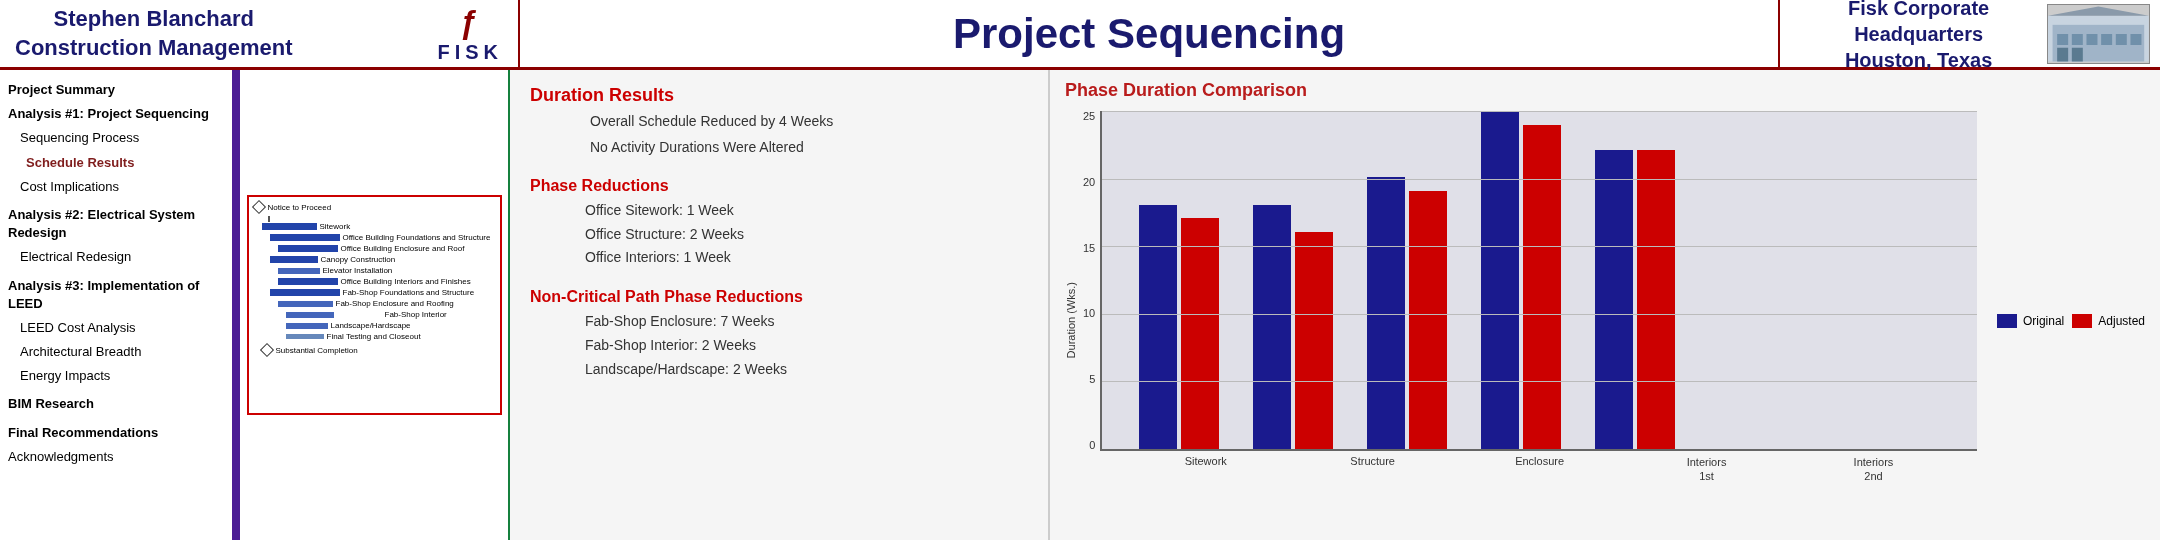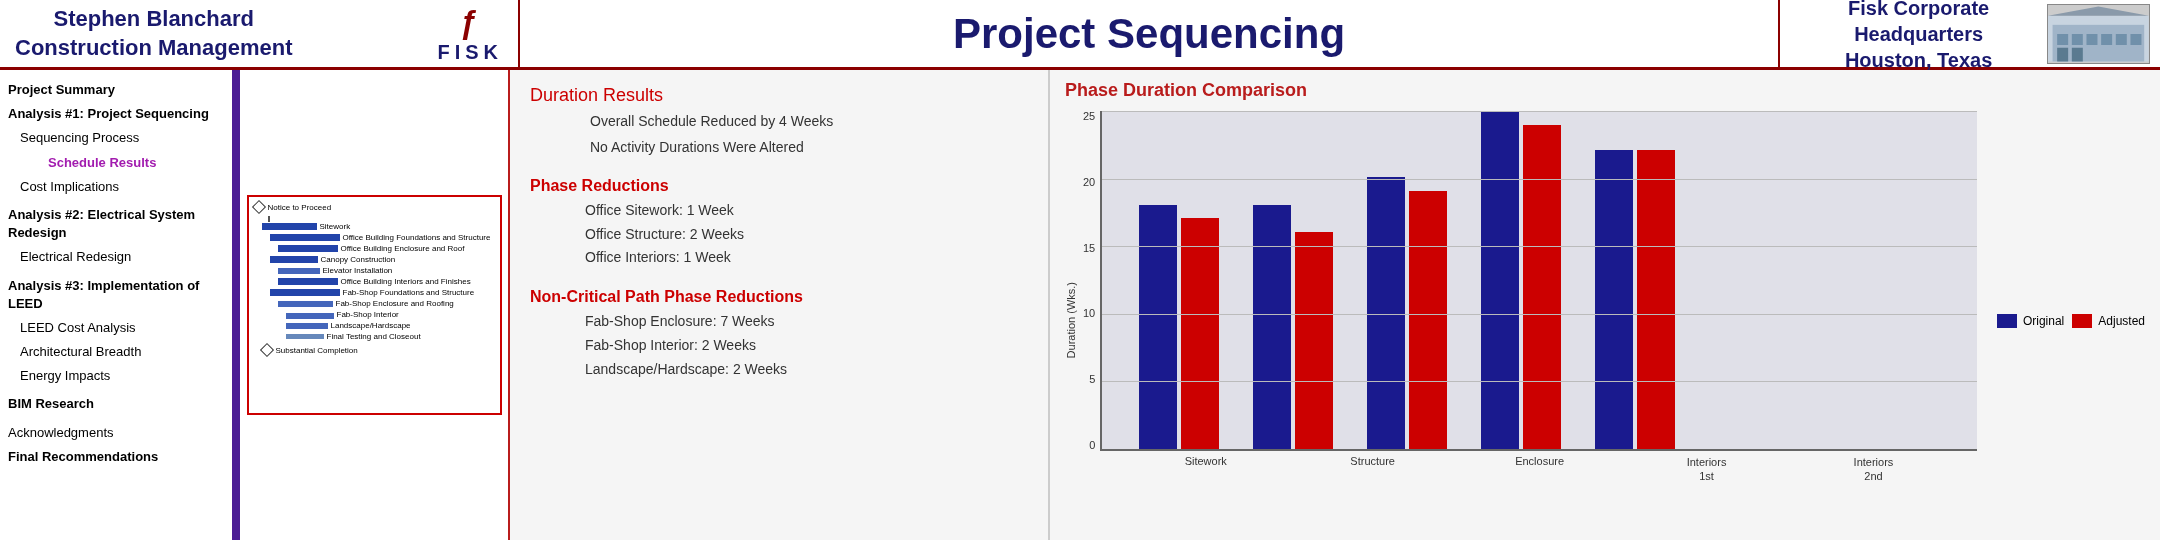--- a/index.html
+++ b/index.html
@@ -95,28 +95,28 @@
     }
     .sidebar-item {
       padding: 3px 8px;
       font-size: 13px;
       color: #000;
       cursor: pointer;
       line-height: 1.4;
     }
     .sidebar-item.bold { font-weight: bold; }
     .sidebar-item.indent1 { padding-left: 20px; }
-    .sidebar-item.indent2-red { padding-left: 48px; font-weight: bold; color: #a21caf; }
+    .sidebar-item.indent2-red { padding-left: 26px; font-weight: bold; color: #7f1d1d; }
     .sidebar-divider { height: 4px; }
 
     
     .diagram-area {
       width: 270px;
       background: #fff;
-      border-right: 2px solid #b91c1c;
+      border-right: 2px solid #15803d;
       padding: 6px;
       display: flex;
       align-items: center;
       justify-content: center;
     }
     .network-diagram {
       border: 2px solid #cc0000;
       width: 255px;
       height: 220px;
       background: #fff;
@@ -142,21 +142,21 @@
     
     .content-area {
       flex: 1;
       background: #f5f5f5;
       padding: 15px 20px;
       border-right: 2px solid #ccc;
       max-width: 540px;
     }
     .section-title {
       font-size: 18px;
-      font-weight: normal;
+      font-weight: bold;
       color: #cc0000;
       margin-bottom: 4px;
     }
     .section-subtitle {
       font-size: 14px;
       color: #333;
       line-height: 1.6;
       margin-bottom: 16px;
       margin-left: 60px;
     }
@@ -279,22 +279,22 @@
     <div class="sidebar-item bold">Analysis #2: Electrical System Redesign</div>
     <div class="sidebar-item indent1">Electrical Redesign</div>
     <div class="sidebar-divider"></div>
     <div class="sidebar-item bold">Analysis #3: Implementation of LEED</div>
     <div class="sidebar-item indent1">LEED Cost Analysis</div>
     <div class="sidebar-item indent1">Architectural Breadth</div>
     <div class="sidebar-item indent1">Energy Impacts</div>
     <div class="sidebar-divider"></div>
     <div class="sidebar-item bold">BIM Research</div>
     <div class="sidebar-divider"></div>
+    <div class="sidebar-item bold">Final Recommendations</div>
     <div class="sidebar-item">Acknowledgments</div>
-    <div class="sidebar-item bold">Final Recommendations</div>
   </div>
 
   <div class="diagram-area">
     <div class="network-diagram">
       <div style="display:flex;align-items:center;margin-bottom:4px;">
         <div class="nd-diamond"></div>
         <span class="nd-text">Notice to Proceed</span>
       </div>
 
       <div style="margin-left:8px; margin-bottom:2px;">
@@ -348,21 +348,21 @@
       </div>
 
       <div style="margin-left:24px;margin-bottom:2px;">
         <div style="display:flex;align-items:center;">
           <div style="width:55px;height:6px;background:#4466bb;margin-right:3px;"></div>
           <span class="nd-text">Fab-Shop Enclosure and Roofing</span>
         </div>
       </div>
 
       <div style="margin-left:32px;margin-bottom:2px;">
-        <div style="display:flex;align-items:flex-end;">
+        <div style="display:flex;align-items:center;gap:48px;">
           <div style="width:48px;height:6px;background:#4466bb;margin-right:3px;"></div>
           <span class="nd-text">Fab-Shop Interior</span>
         </div>
       </div>
 
       <div style="margin-left:32px;margin-bottom:2px;">
         <div style="display:flex;align-items:center;">
           <div style="width:42px;height:6px;background:#4466bb;margin-right:3px;"></div>
           <span class="nd-text">Landscape/Hardscape</span>
         </div>

